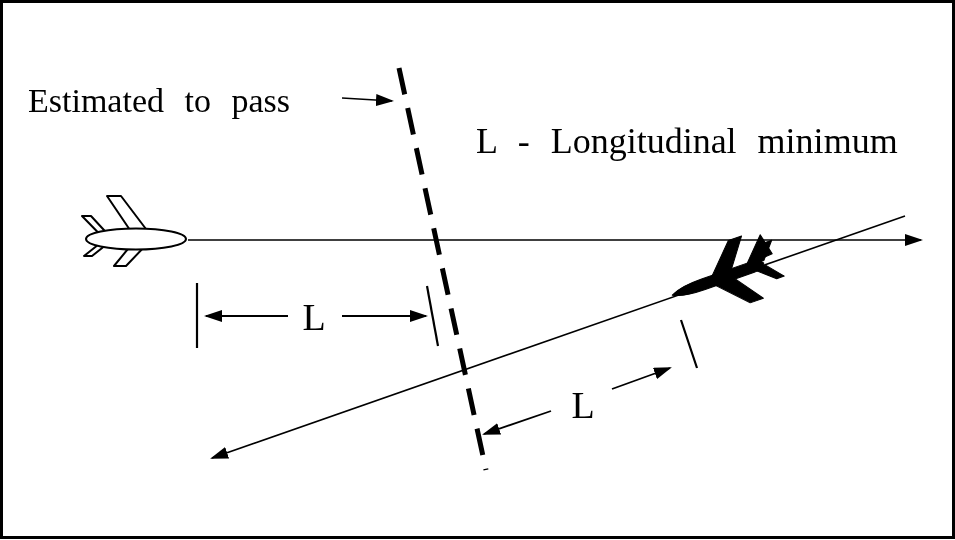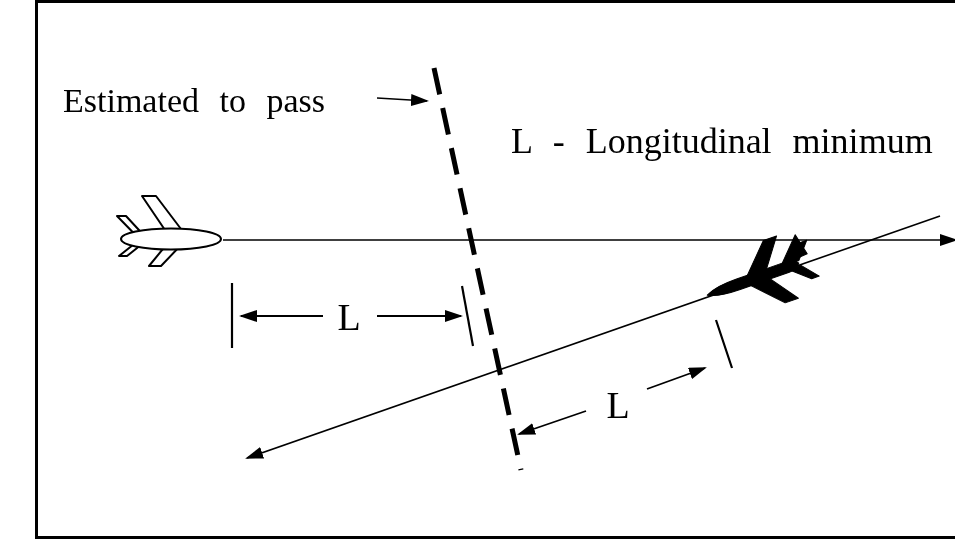--- a/index.html
+++ b/index.html
@@ -5,21 +5,20 @@
   html, body {
     margin: 0;
     padding: 0;
     background: #ffffff;
   }
   .stage {
     width: 852px;
     height: 540px;
     position: relative;
     background: #15803d;
-    margin-left: 35px;
   }
   svg { display: block; }
 
   text {
     font-family: "Liberation Serif", "DejaVu Serif", serif;
     fill: #000000;
   }
   .t-callout { font-size: 34px; word-spacing: 12px; }
   .t-legend  { font-size: 36px; word-spacing: 12px; }
   .t-measure { font-size: 38px; text-anchor: middle; }

